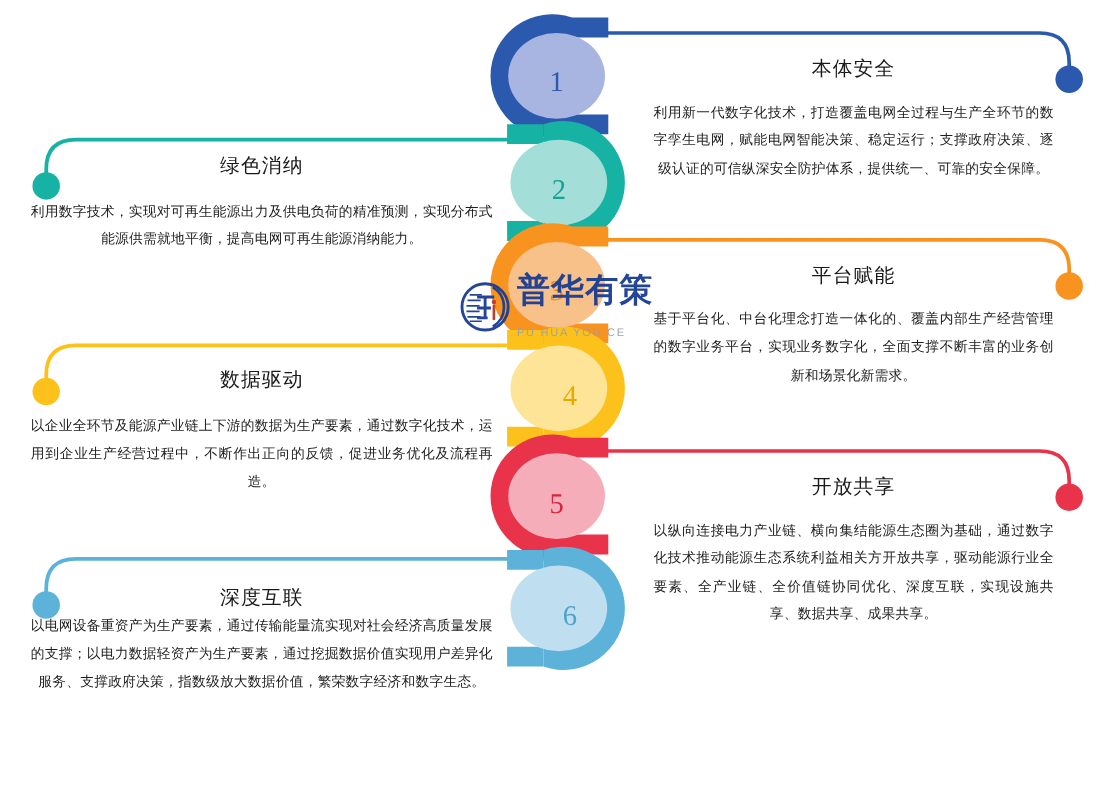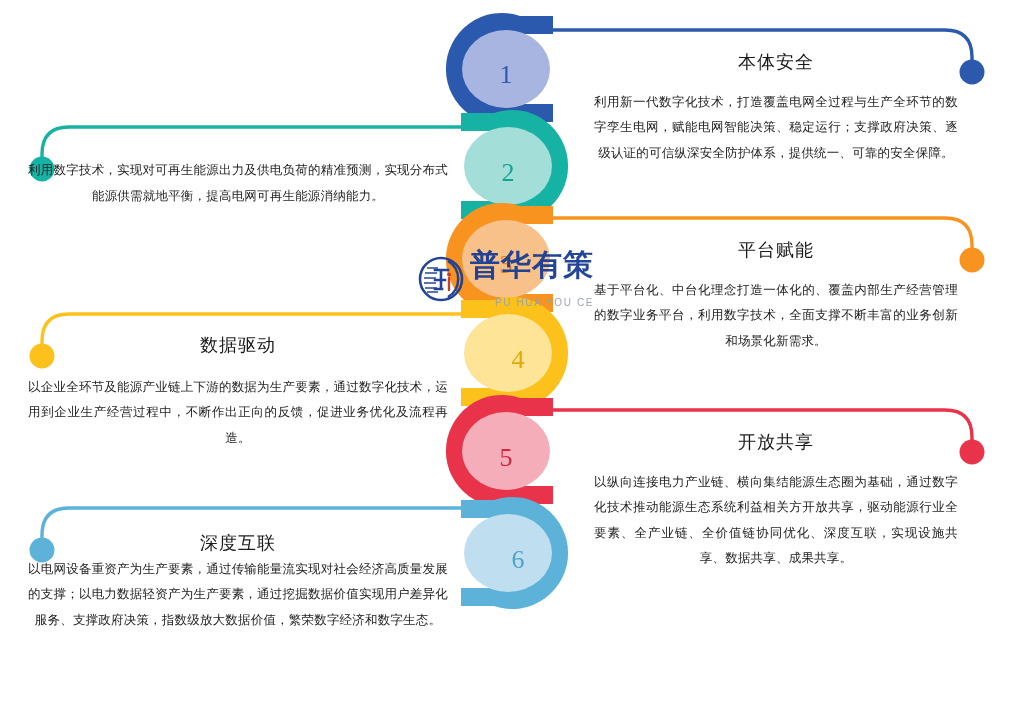--- a/index.html
+++ b/index.html
@@ -74,21 +74,21 @@
   }
   #watermark .wm-mark { width:46px; height:46px; flex:0 0 46px; position:relative; }
   #watermark .wm-text { margin-left:6px; position:relative; }
   #watermark .wm-cn {
     font-size:30px; font-weight:bold; color:#1c3f94;
     letter-spacing:1px; line-height:1;
     font-family:"DejaVu Sans",sans-serif;
   }
   #watermark .wm-en {
     font-size:10px; color:#9aa2ab; letter-spacing:1.6px;
-    margin-top:17px; text-align:right;
+    margin-top:17px; text-align:left;
   }
 </style>
 </head>
 <body>
 
 <div id="stage">
 
   <svg id="artwork" viewBox="0 0 1014 720">
     <defs></defs>
 
@@ -165,26 +165,27 @@
   <div class="ringnum" style="left:498px; top:345px; color:#e8a800;">4</div>
   <div class="ringnum" style="left:486px; top:443px; color:#d6263c;">5</div>
   <div class="ringnum" style="left:498px; top:545px; color:#4da3cc;">6</div>
 
   <div class="block right" id="sec1">
     <div class="title">本体安全</div>
     <div class="body">利用新一代数字化技术，打造覆盖电网全过程与生产全环节的数字孪生电网，赋能电网智能决策、稳定运行；支撑政府决策、逐级认证的可信纵深安全防护体系，提供统一、可靠的安全保障。</div>
   </div>
 
   <div class="block left" id="sec2">
+    <div class="title">绿色消纳</div>
     <div class="body">利用数字技术，实现对可再生能源出力及供电负荷的精准预测，实现分布式能源供需就地平衡，提高电网可再生能源消纳能力。</div>
   </div>
 
   <div class="block right" id="sec3">
     <div class="title">平台赋能</div>
-    <div class="body">基于平台化、中台化理念打造一体化的、覆盖内部生产经营管理的数字业务平台，利用数字技术，全面支撑不断丰富的业务创新和场景化新需求。</div>
+    <div class="body">基于平台化、中台化理念打造一体化的、覆盖内部生产经营管理的数字业务平台，实现业务数字化，全面支撑不断丰富的业务创新和场景化新需求。</div>
   </div>
 
   <div class="block left" id="sec4">
     <div class="title">数据驱动</div>
     <div class="body">以企业全环节及能源产业链上下游的数据为生产要素，通过数字化技术，运用到企业生产经营过程中，不断作出正向的反馈，促进业务优化及流程再造。</div>
   </div>
 
   <div class="block right" id="sec5">
     <div class="title">开放共享</div>
     <div class="body">以纵向连接电力产业链、横向集结能源生态圈为基础，通过数字化技术推动能源生态系统利益相关方开放共享，驱动能源行业全要素、全产业链、全价值链协同优化、深度互联，实现设施共享、数据共享、成果共享。</div>

